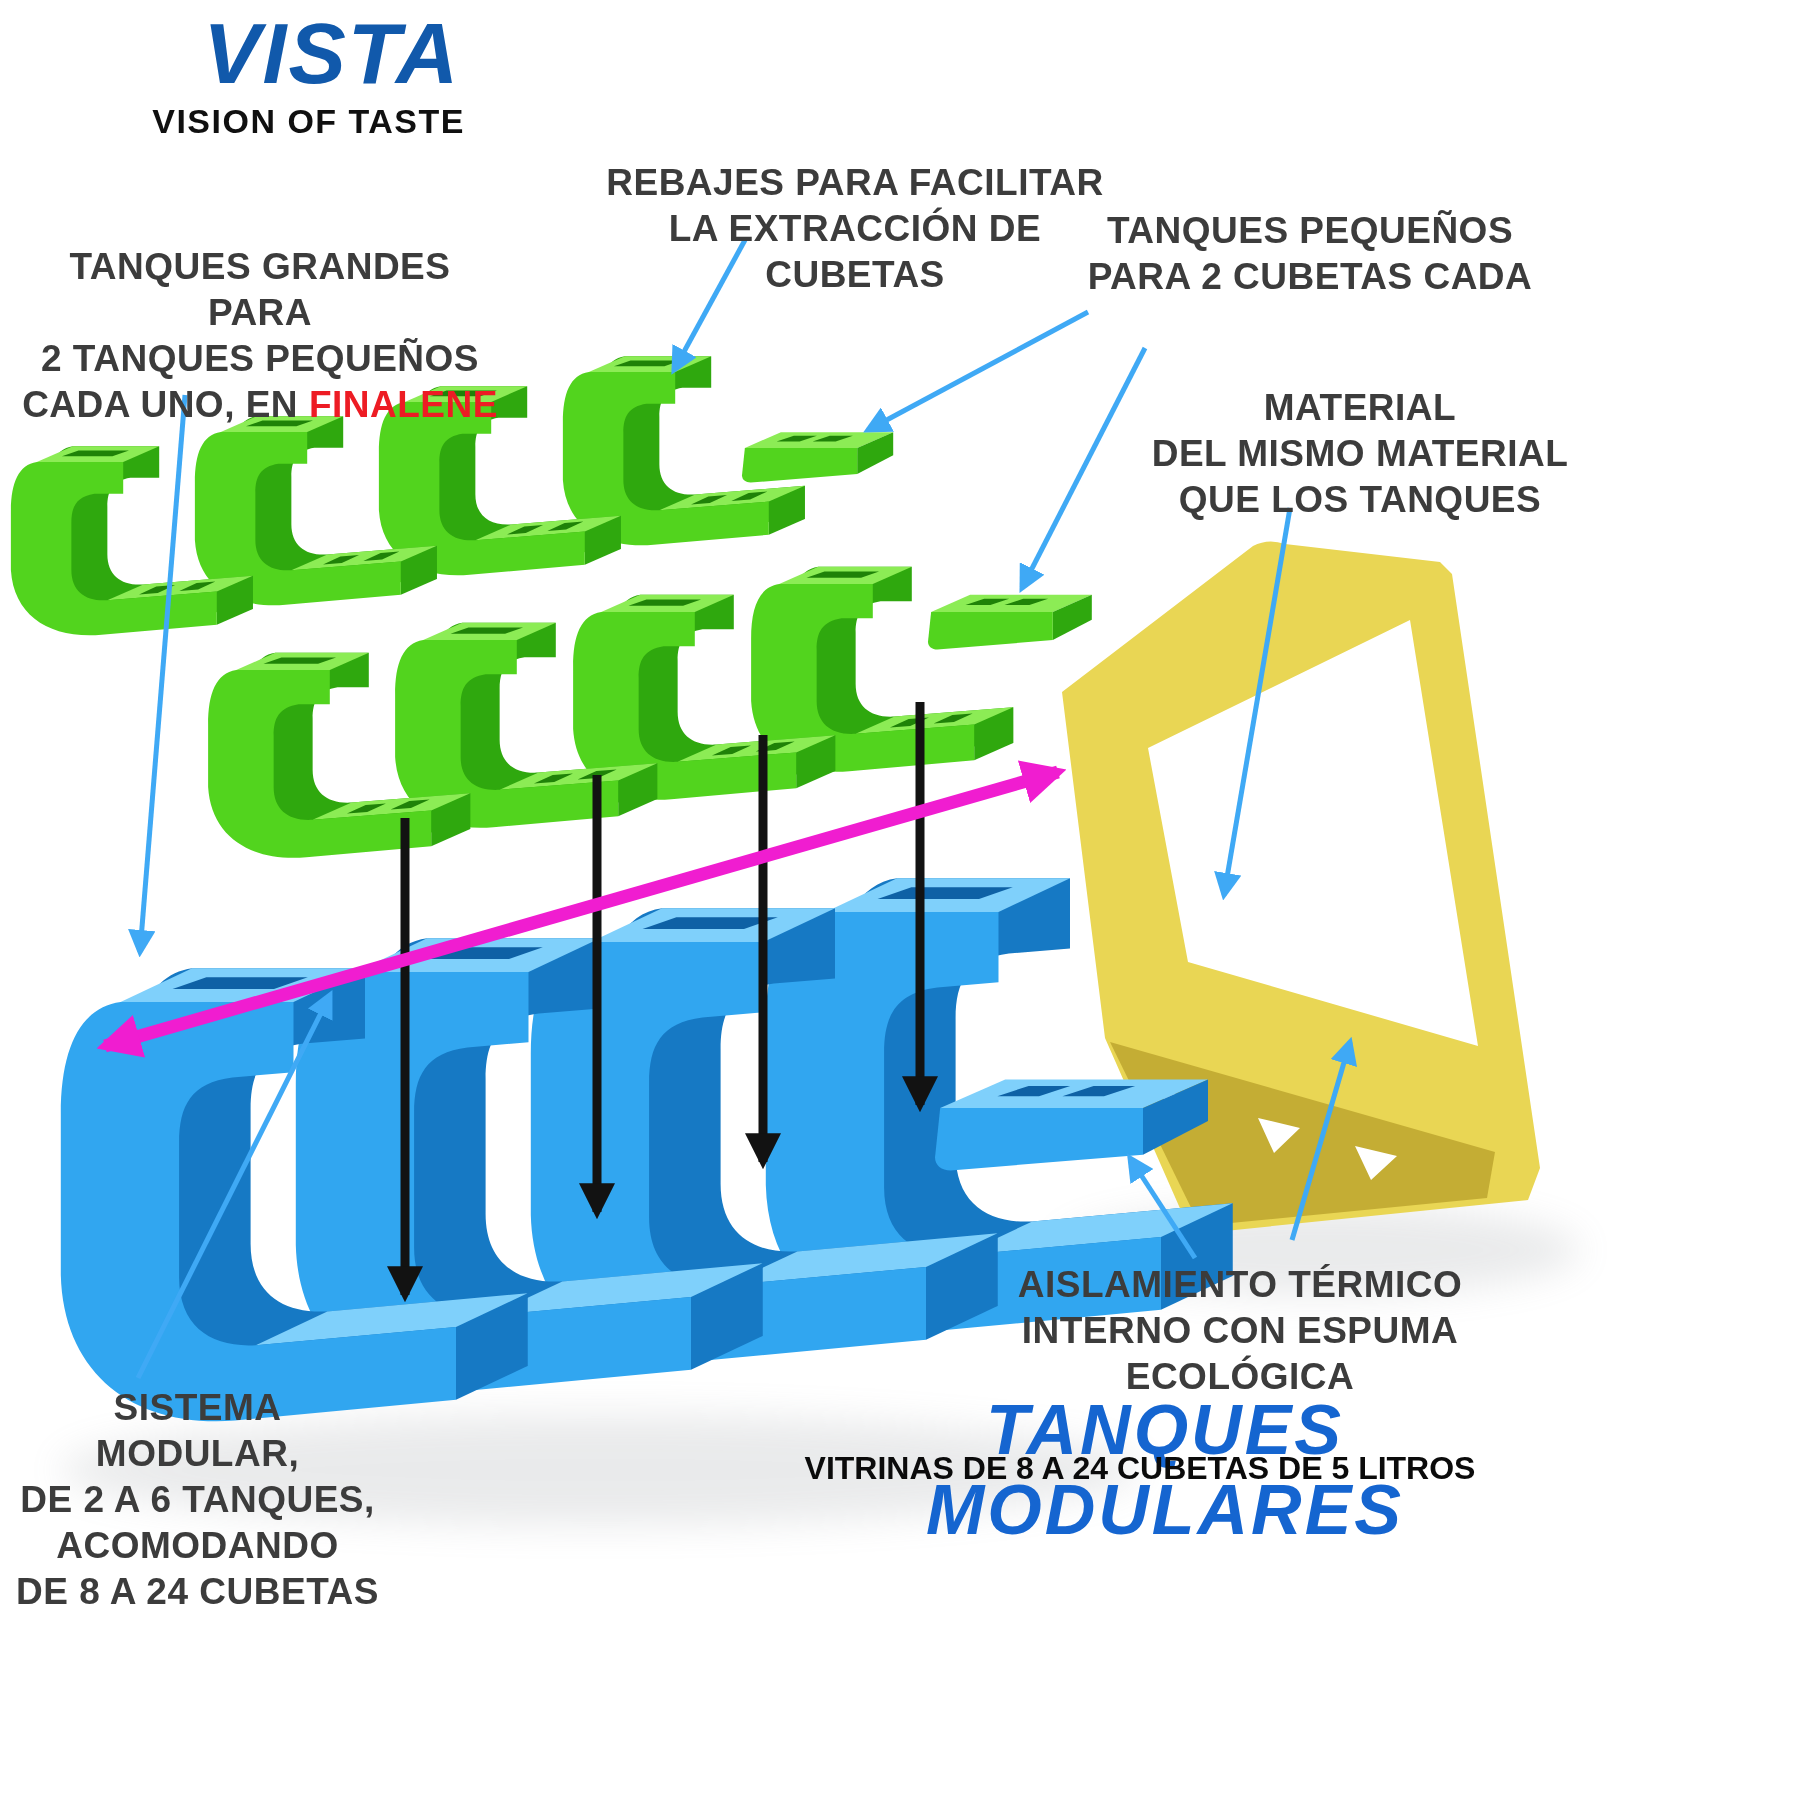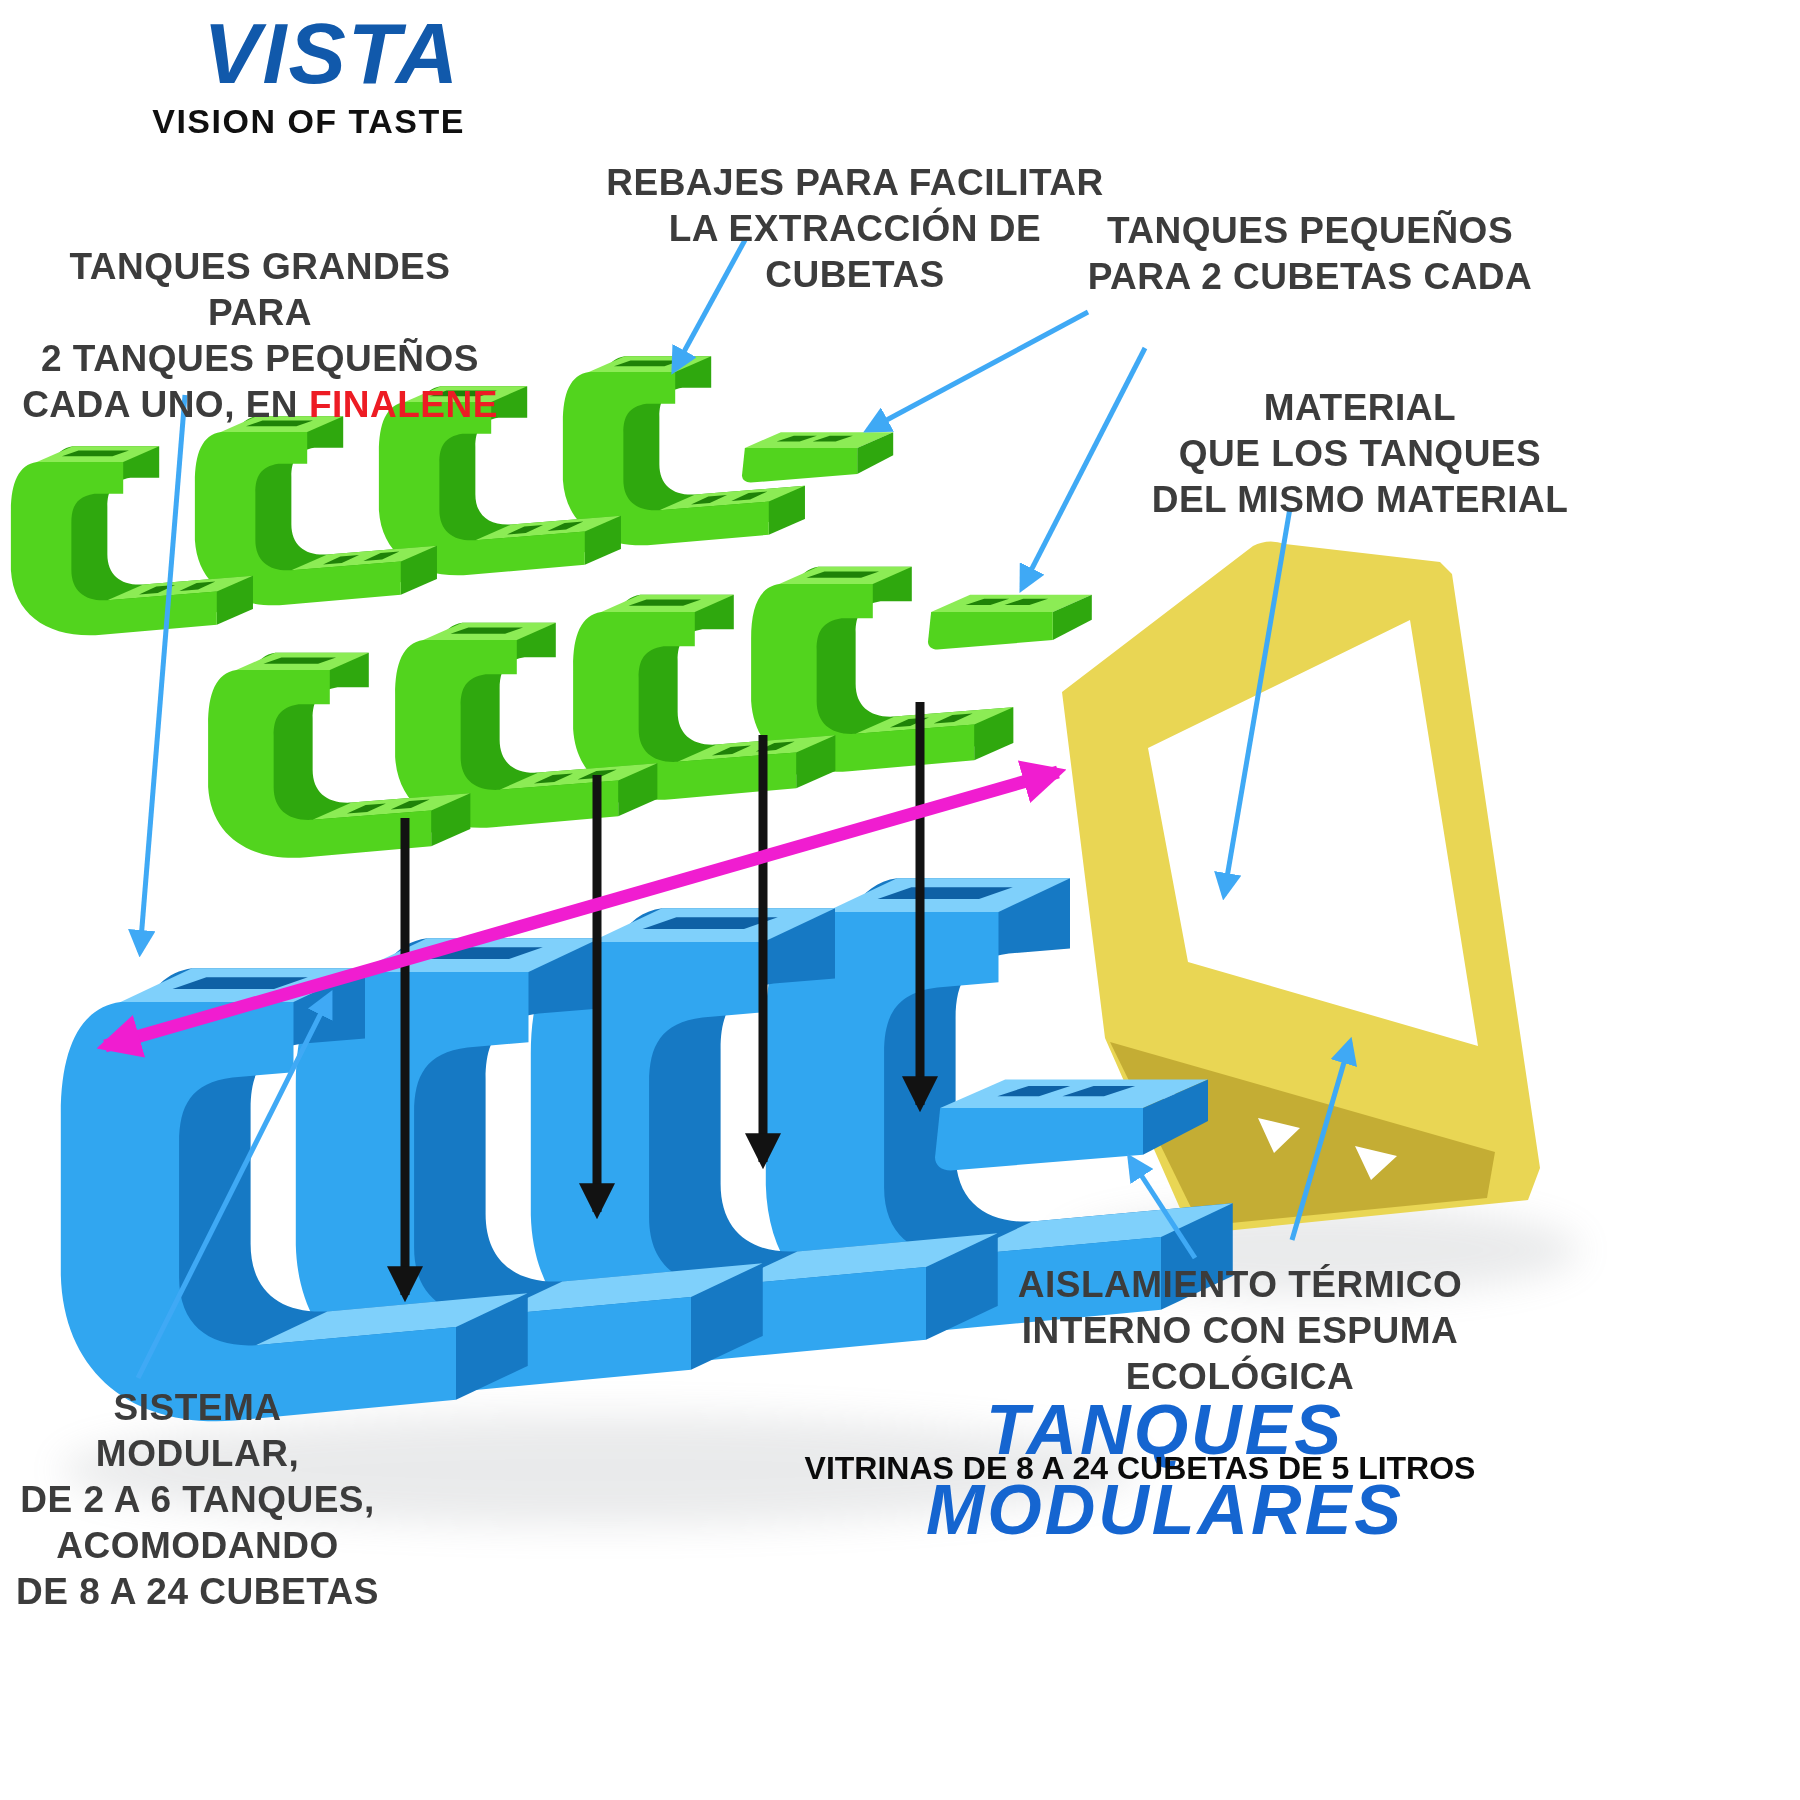--- a/index.html
+++ b/index.html
@@ -197,22 +197,22 @@
   </div>
 
   <div class="callout" id="callout-grandes">
     <div>TANQUES GRANDES PARA</div>
     <div>2 TANQUES PEQUEÑOS</div>
     <div><span>CADA UNO, EN </span><span class="red">FINALENE</span></div>
   </div>
 
   <div class="callout" id="callout-laterales">
     <div>MATERIAL</div>
+    <div>DEL MISMO MATERIAL</div>
     <div>QUE LOS TANQUES</div>
-    <div>DEL MISMO MATERIAL</div>
   </div>
 
   <div class="callout" id="callout-aislamiento">
     <div>AISLAMIENTO TÉRMICO</div>
     <div>INTERNO CON ESPUMA ECOLÓGICA</div>
   </div>
 
   <div class="callout" id="callout-sistema">
     <div>SISTEMA MODULAR,</div>
     <div>DE 2 A 6  TANQUES,</div>

